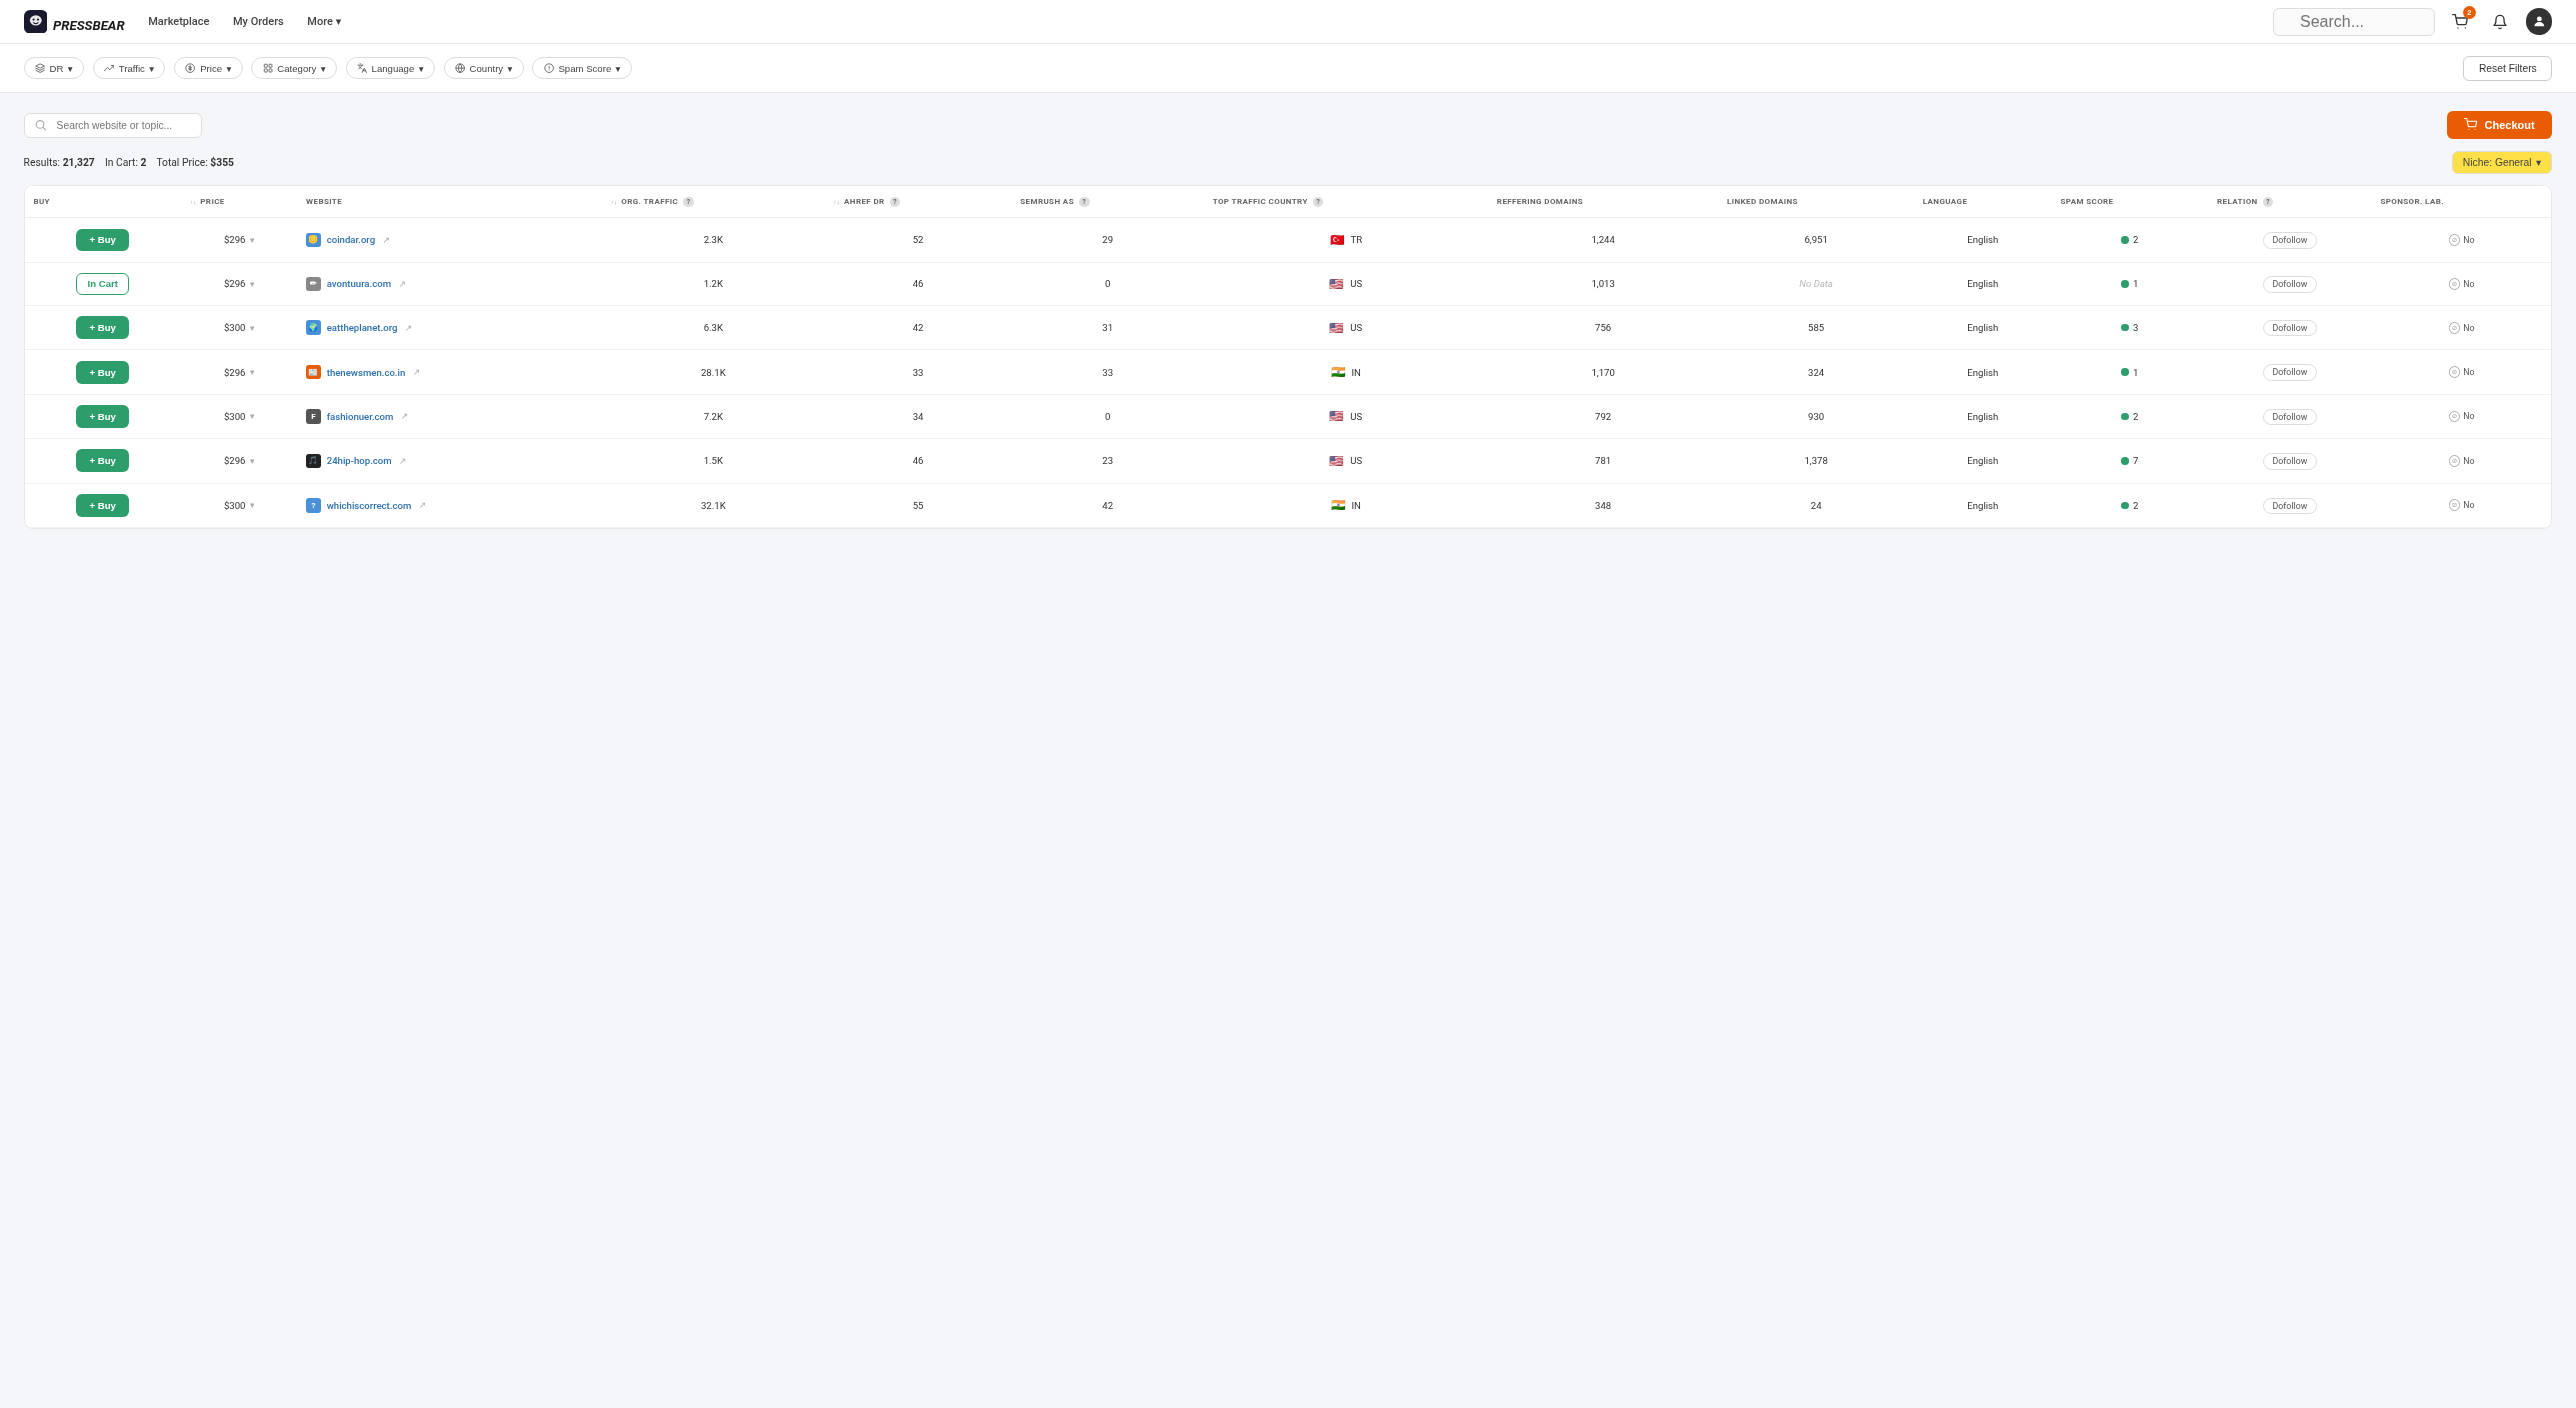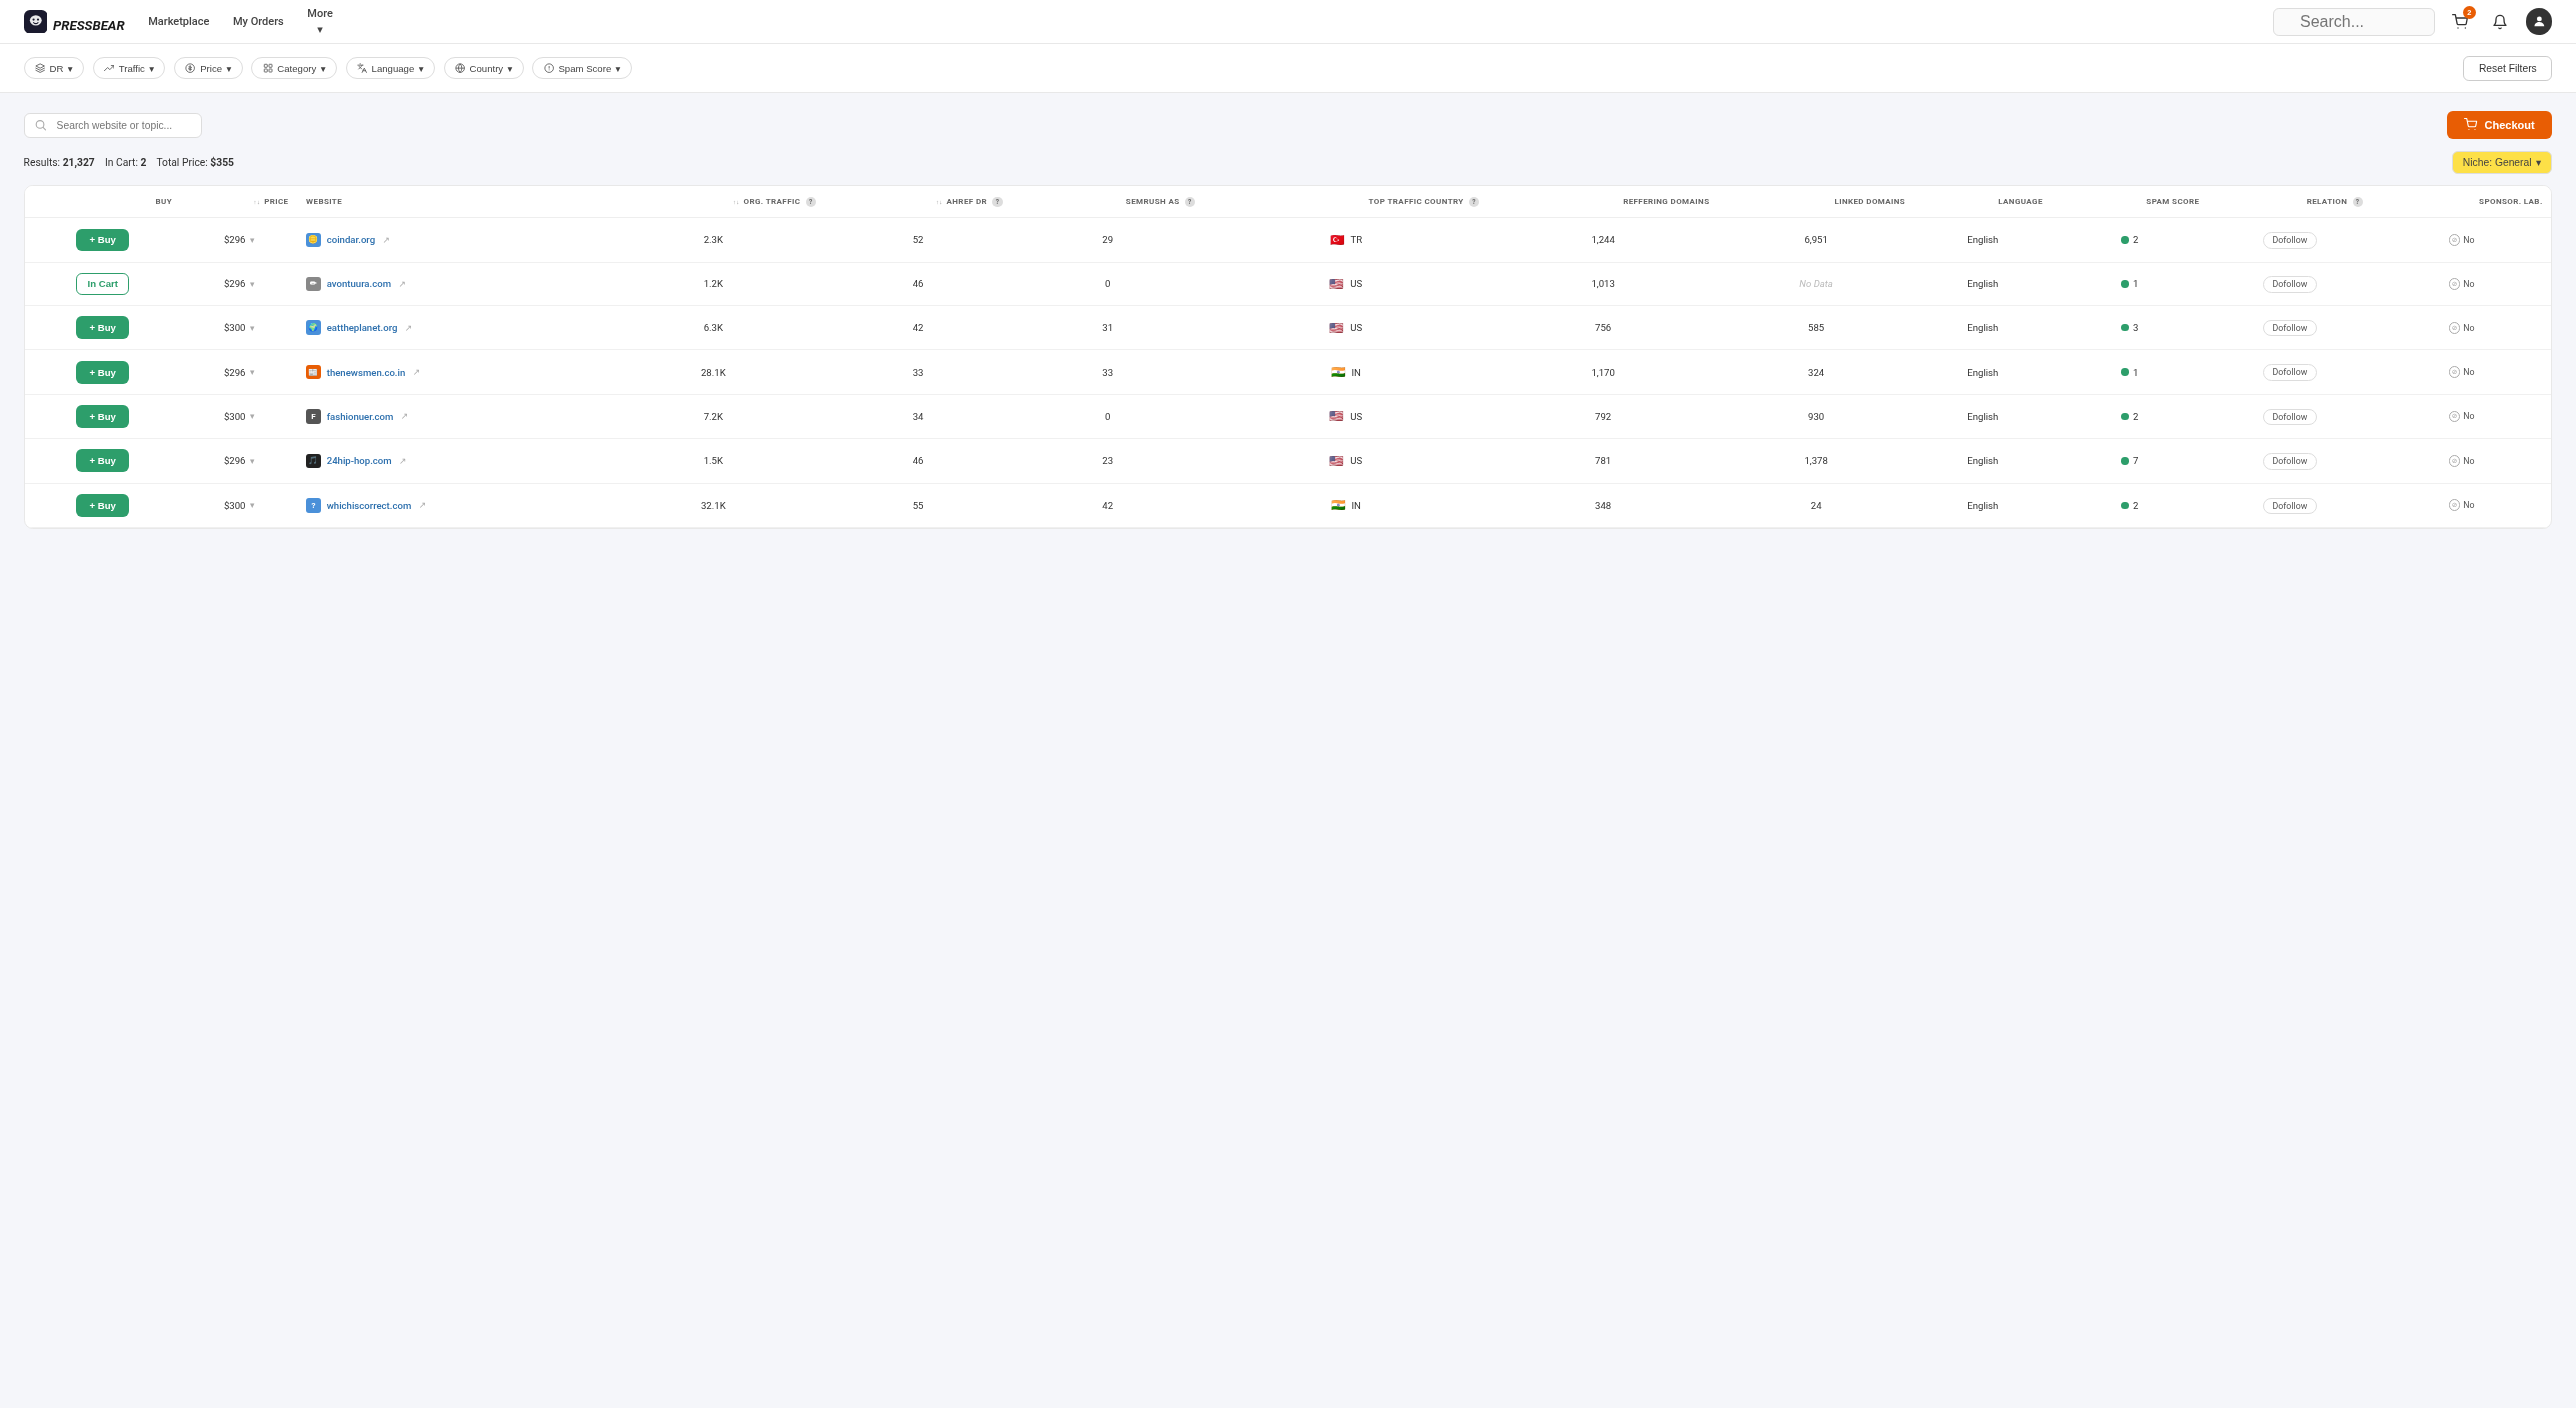--- a/index.html
+++ b/index.html
@@ -4,21 +4,21 @@
   <style>
     * { box-sizing: border-box; margin: 0; padding: 0; }
     body { font-family: -apple-system, BlinkMacSystemFont, 'Segoe UI', Roboto, sans-serif; background: #f5f6fa; color: #333; font-size: 10.3px; }
 
     
     .header { background: #fff; border-bottom: 0.7px solid #e8e8e8; padding: 0 23.6px; height: 44px; display: flex; align-items: center; justify-content: space-between; }
     .logo { display: flex; align-items: flex-end; gap: 5.9px; font-weight: 700; font-size: 13.2px; color: #1a1a1a; font-style: italic; }
     .logo-icon { width: 23.6px; height: 23.6px; }
     .nav { display: flex; align-items: center; gap: 23.6px; margin-left: 23.6px; }
     .nav-item { color: #444; text-decoration: none; font-size: 11px; font-weight: 500; cursor: pointer; }
-    .nav-more { display: flex; align-items: center; gap: 2.9px; flex-direction: column; }
+    .nav-more { display: flex; align-items: center; gap: 2.9px; }
     .header-left { display: flex; align-items: center; }
     .header-right { display: flex; align-items: center; gap: 11.8px; }
     .search-bar { width: 162px; height: 28px; border: 0.7px solid #ddd; border-radius: 5.9px; padding: 0 8.8px 0 26.5px; font-size: 16px; color: #666; background: #fafafa; outline: none; position: relative; }
     .search-wrapper { position: relative; }
     .search-wrapper svg { position: absolute; left: 7.4px; top: 50%; transform: translateY(-50%); color: #999; }
     .icon-btn { width: 28px; height: 28px; border-radius: 50%; display: flex; align-items: center; justify-content: center; cursor: pointer; background: none; border: none; position: relative; }
     .cart-badge { position: absolute; top: -1.5px; right: -1.5px; background: #e85d04; color: #fff; font-size: 7.4px; width: 13.2px; height: 13.2px; border-radius: 50%; display: flex; align-items: center; justify-content: center; font-weight: 700; }
     .avatar { width: 26.5px; height: 26.5px; border-radius: 50%; background: #333; display: flex; align-items: center; justify-content: center; color: #fff; font-weight: 600; font-size: 10.3px; overflow: hidden; cursor: pointer; }
 
     
@@ -35,21 +35,21 @@
     .checkout-btn { background: #e85d04; color: #fff; border: none; border-radius: 5.9px; padding: 7.4px 17.7px; font-size: 11px; font-weight: 600; cursor: pointer; display: flex; align-items: center; gap: 7px; white-space: nowrap; }
 
     
     .results-row { display: flex; align-items: center; justify-content: space-between; margin-bottom: 11.8px; }
     .niche-select { display: flex; align-items: center; gap: 4.4px; padding: 4.4px 10.3px; border: 0.7px solid #ddd; border-radius: 5.9px; background: #fde047; font-size: 10.3px; color: #444; cursor: pointer; }
 
     
     .table-wrapper { background: #fff; border-radius: 8.8px; border: 0.7px solid #e8e8e8; overflow: hidden; overflow-x: auto; }
     table { width: 100%; border-collapse: collapse; min-width: 883px; }
     thead tr { border-bottom: 0.7px solid #eee; }
-    thead th { padding: 10.3px 8.8px; text-align: right; font-size: 8px; font-weight: 700; color: #666; text-transform: uppercase; letter-spacing: 0.4px; white-space: nowrap; background: #fff; }
+    thead th { padding: 10.3px 8.8px; text-align: left; font-size: 8px; font-weight: 700; color: #666; text-transform: uppercase; letter-spacing: 0.4px; white-space: nowrap; background: #fff; }
     thead th.left { text-align: left; }
     thead th .info-icon { display: inline-flex; align-items: center; justify-content: center; width: 10.3px; height: 10.3px; border-radius: 50%; background: #ddd; color: #666; font-size: 6.6px; margin-left: 2.9px; cursor: pointer; font-style: normal; }
     tbody tr { border-bottom: 0.7px solid #f0f0f0; transition: background 0.1s; }
     tbody td { padding: 10.3px 8.8px; text-align: center; font-size: 9.6px; color: #333; vertical-align: middle; }
     tbody td.left { text-align: left; }
 
     .buy-btn { background: #2d9e6b; color: #fff; border: none; border-radius: 5.9px; padding: 5.9px 13.2px; font-size: 9.6px; font-weight: 600; cursor: pointer; white-space: nowrap; }
     .incart-btn { background: #fff; color: #2d9e6b; border: 1.5px solid #2d9e6b; border-radius: 5.9px; padding: 4.4px 10.3px; font-size: 9.6px; font-weight: 600; cursor: pointer; white-space: nowrap; }
 
     .price-cell { display: flex; align-items: center; gap: 4.4px; justify-content: center; }

